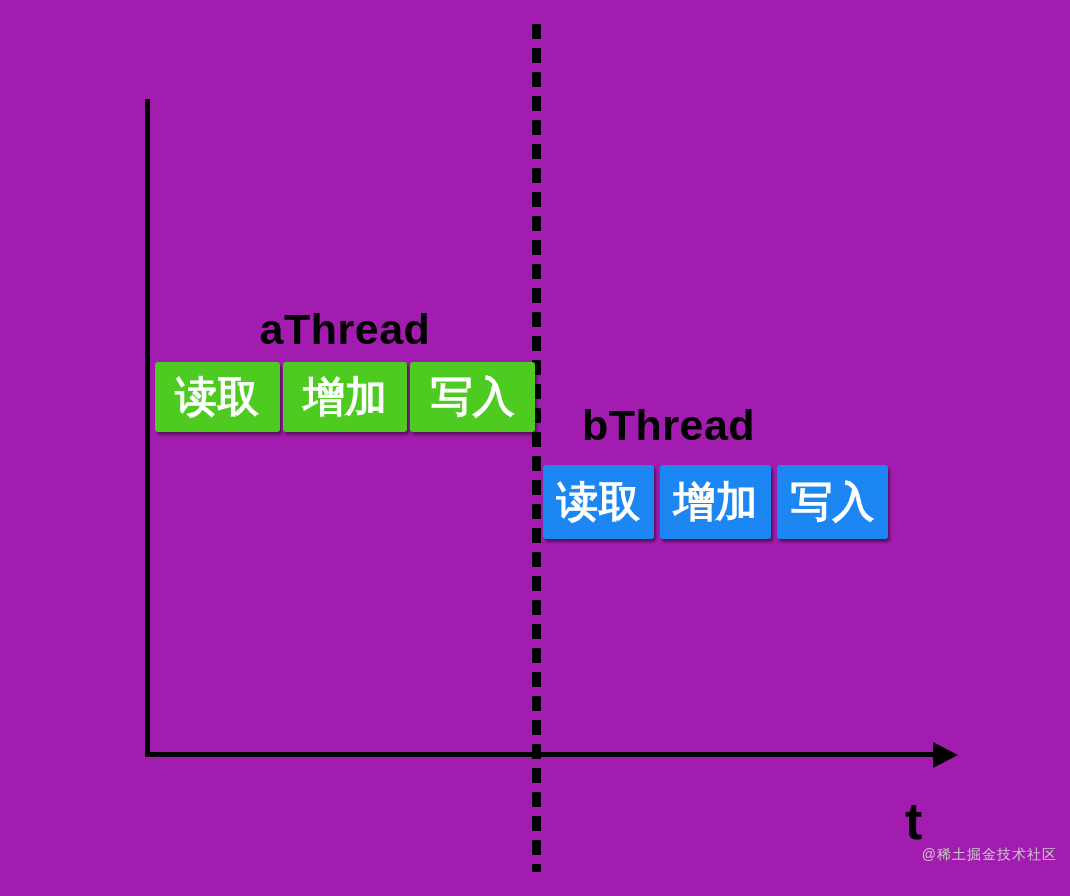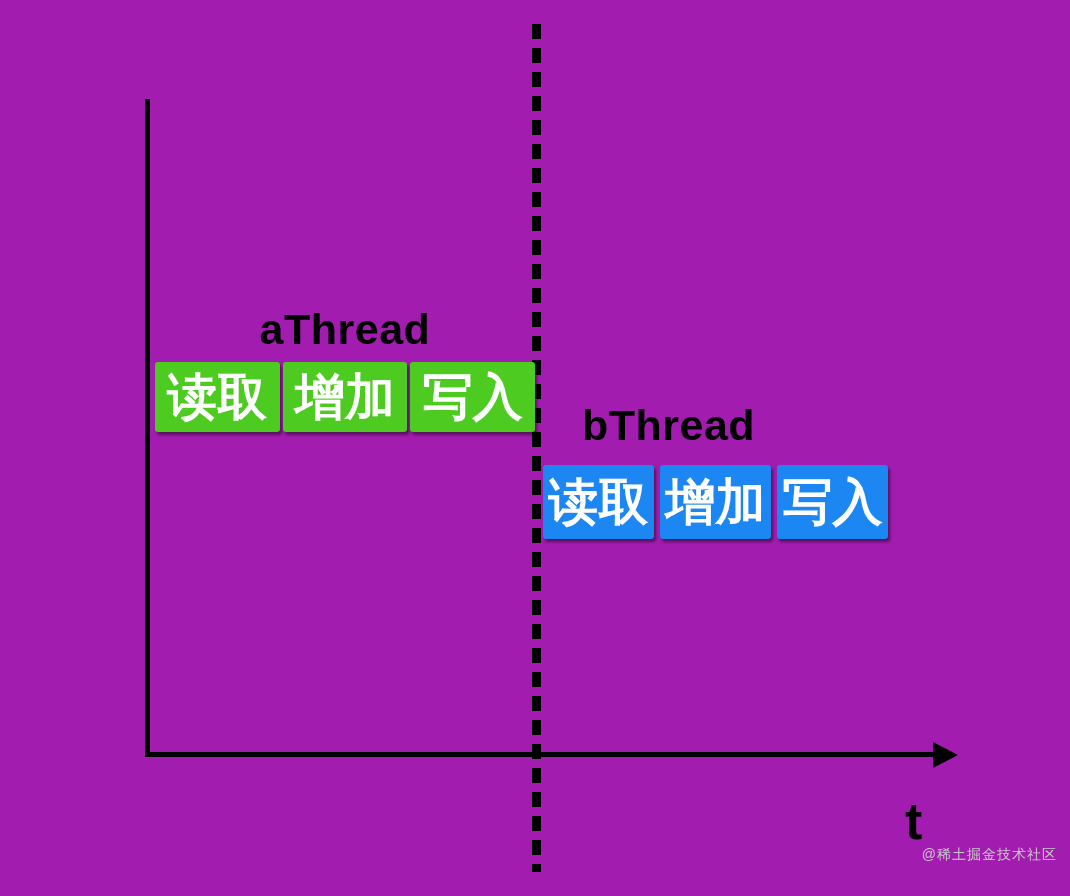--- a/index.html
+++ b/index.html
@@ -96,21 +96,21 @@
     width: 345px;
     height: 74px;
     gap: 6px;
   }
   .step {
     flex: 1 1 0;
     display: flex;
     align-items: center;
     justify-content: center;
     color: #ffffff;
-    font-size: 50px;
+    font-size: 42px;
     font-weight: bold;
     border-radius: 3px;
     box-shadow: 2px 3px 3px rgba(0, 0, 0, 0.45);
     white-space: nowrap;
   }
 
   
   .t-label {
     position: absolute;
     left: 905px;

